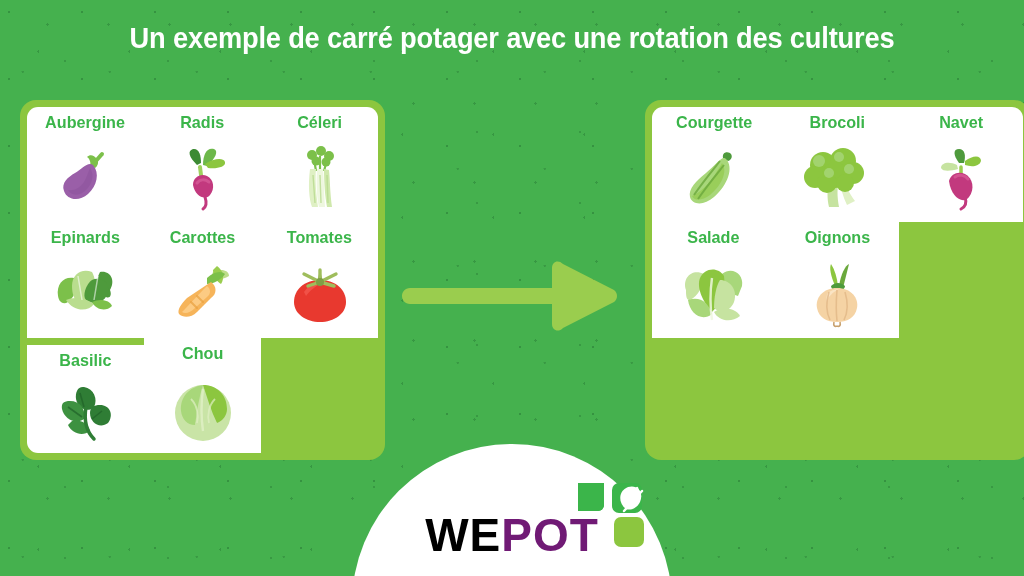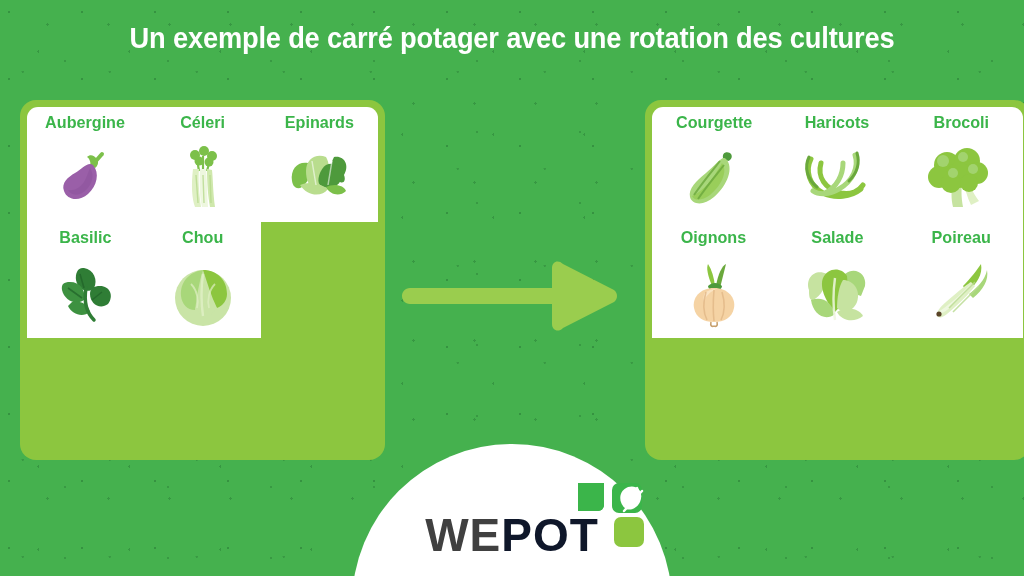--- a/index.html
+++ b/index.html
@@ -101,22 +101,22 @@
     display: flex;
     align-items: center;
     justify-content: center;
   }
   #logo-text {
     font-size: 46px;
     font-weight: 700;
     letter-spacing: 1px;
     line-height: 1;
   }
-  .logo-we  { color: #404040; }
-  .logo-pot { color: #0f172a; }
+  .logo-we  { color: #000000; }
+  .logo-pot { color: #701a75; }
   #logo-mark {
     position: absolute;
     left: 574px; top: 475px;
     width: 80px; height: 80px;
   }
 </style>
 </head>
 <body>
 
 <div id="root">
@@ -131,20 +131,34 @@
       <div class="cell-art">
         <svg width="72" height="72" viewBox="0 0 72 72">
           <path d="M47 18 C44 14 40 13 37 16 C40 18 41 22 40 25 L45 27 C48 25 49 21 47 18 Z" fill="#7cc04a"></path>
           <path d="M45 21 L52 13" stroke="#7cc04a" stroke-width="4" stroke-linecap="round"></path>
           <path d="M43 24 C50 32 47 45 38 53 C29 61 17 59 14 50 C11 42 18 36 25 32 C32 28 38 20 43 24 Z" fill="#9a5fa8"></path>
           <path d="M40 27 C45 34 42 44 35 50 C29 55 21 55 18 49 C24 50 30 47 34 41 C37 36 38 31 40 27 Z" fill="#8a4f98" opacity=".45"></path>
         </svg>
       </div>
     </div>
 
+    <div class="cell">
+      <div class="cell-label">Radis</div>
+      <div class="cell-art">
+        <svg width="72" height="72" viewBox="0 0 72 72">
+          <path d="M30 24 C22 16 20 10 26 8 C32 7 34 14 34 22 Z" fill="#3c8a33"></path>
+          <path d="M36 24 C36 13 40 6 47 8 C52 10 48 18 40 25 Z" fill="#6db84a"></path>
+          <path d="M38 23 C46 18 56 16 58 21 C59 26 50 28 41 27 Z" fill="#8cc63f"></path>
+          <path d="M33 26 L35 42" stroke="#9fd15e" stroke-width="4" stroke-linecap="round"></path>
+          <path d="M26 44 C26 36 34 32 40 35 C47 38 48 48 43 54 C38 60 28 55 26 44 Z" fill="#c2397e"></path>
+          <path d="M38 56 C40 62 39 66 36 68" stroke="#c2397e" stroke-width="3" stroke-linecap="round" fill="none"></path>
+          <path d="M30 42 C33 38 38 38 42 41" stroke="#d85f9b" stroke-width="3" stroke-linecap="round" fill="none" opacity=".7"></path>
+        </svg>
+      </div>
+    </div>
 
     <div class="cell">
       <div class="cell-label">Céleri</div>
       <div class="cell-art">
         <svg width="72" height="72" viewBox="0 0 72 72">
           <g fill="#7cc04a">
             <circle cx="28" cy="14" r="5"></circle>
               <circle cx="37" cy="10" r="5"></circle>
             <circle cx="45" cy="15" r="5"></circle>
               <circle cx="32" cy="20" r="4.5"></circle>
@@ -167,21 +181,52 @@
           <path d="M62 34 C68 24 62 14 52 16 C47 24 50 36 58 41 C62 43 64 39 62 34 Z" fill="#4e9a3c"></path>
           <path d="M24 30 C24 18 34 12 44 16 C50 26 46 40 36 46 C28 50 24 40 24 30 Z" fill="#b9dd8e"></path>
           <path d="M44 24 C52 20 62 26 60 36 C58 46 46 50 38 44 C34 40 38 28 44 24 Z" fill="#4e9a3c"></path>
           <path d="M18 44 C26 40 38 42 46 48 C40 56 26 56 18 44 Z" fill="#b9dd8e"></path>
           <path d="M44 46 C52 42 62 44 64 50 C58 56 48 54 44 46 Z" fill="#7cc04a"></path>
           <path d="M30 20 L34 44 M50 20 L46 44" stroke="#ffffff" stroke-width="1.5" opacity=".55" fill="none"></path>
         </svg>
       </div>
     </div>
 
-
+    <div class="cell">
+      <div class="cell-label">Carottes</div>
+      <div class="cell-art">
+        <svg width="72" height="72" viewBox="0 0 72 72">
+          <path d="M46 16 C54 12 62 14 62 20 C56 24 48 24 44 22 Z" fill="#bedd8a"></path>
+          <path d="M50 10 C56 14 58 22 54 28 C50 26 46 20 46 14 Z" fill="#9acd4e"></path>
+          <path d="M40 22 C46 16 54 14 58 18 C54 24 46 28 40 28 Z" fill="#7cc04a"></path>
+          <path d="M44 26 C50 30 50 38 44 42 L30 56 C24 62 16 62 12 58 C10 54 14 48 20 42 Z" fill="#f6b45a"></path>
+          <path d="M40 30 C44 33 44 38 40 41 L28 52 C23 57 18 58 15 56 C19 52 30 40 40 30 Z" fill="#fccb83"></path>
+          <path d="M30 40 L36 46 M24 46 L30 52" stroke="#e89f3f" stroke-width="2" stroke-linecap="round" fill="none" opacity=".7"></path>
+        </svg>
+      </div>
+    </div>
+
+    <div class="cell">
+      <div class="cell-label">Tomates</div>
+      <div class="cell-art">
+        <svg width="72" height="72" viewBox="0 0 72 72">
+          <path d="M36 24 C52 24 62 34 62 46 C62 58 50 66 36 66 C22 66 10 58 10 46 C10 34 20 24 36 24 Z" fill="#e8392f"></path>
+          <path d="M20 36 C24 30 30 27 36 27 C32 31 26 34 22 40 Z" fill="#f2584e" opacity=".8"></path>
+          <path d="M36 14 L33 26 L39 26 Z" fill="#8cac4e"></path>
+          <g stroke="#9fbd5c" stroke-width="3.4" stroke-linecap="round" fill="none">
+            <path d="M36 26 L20 18"></path>
+              <path d="M36 26 L24 30"></path>
+            <path d="M36 26 L52 18"></path>
+              <path d="M36 26 L50 30"></path>
+            <path d="M36 26 L36 14"></path>
+          </g>
+          <circle cx="36" cy="26" r="4" fill="#7f9e46"></circle>
+        </svg>
+      </div>
+    </div>
 
     <div class="cell">
       <div class="cell-label">Basilic</div>
       <div class="cell-art">
         <svg width="72" height="72" viewBox="0 0 72 72">
           <path d="M34 12 C44 14 48 24 44 32 C38 38 28 34 26 24 C25 17 28 11 34 12 Z" fill="#2f7d35"></path>
           <path d="M20 26 C30 26 36 34 34 44 C26 50 14 44 12 34 C11 28 14 26 20 26 Z" fill="#3d9140"></path>
           <path d="M50 30 C60 30 64 40 58 48 C50 54 40 48 40 38 C40 32 44 30 50 30 Z" fill="#2f7d35"></path>
           <path d="M22 46 C30 44 38 48 40 56 C32 62 22 58 18 50 Z" fill="#3d9140"></path>
           <path d="M36 32 C34 44 36 56 44 64" stroke="#2f7d35" stroke-width="3.5" stroke-linecap="round" fill="none"></path>
@@ -219,39 +264,20 @@
       <div class="cell-art">
         <svg width="72" height="72" viewBox="0 0 72 72">
           <path d="M52 12 C48 10 44 12 45 17 L50 20 C54 19 55 14 52 12 Z" fill="#4e9a3c"></path>
           <path d="M48 18 C56 26 50 44 36 56 C26 65 14 64 12 56 C10 48 18 40 28 32 C38 24 44 14 48 18 Z" fill="#a8d77a"></path>
           <path d="M44 22 C50 30 44 44 32 54 C24 60 16 60 14 55 C22 52 32 42 38 32 C41 27 43 24 44 22 Z" fill="#8cc63f" opacity=".55"></path>
           <path d="M42 20 C34 30 24 42 16 54 M46 24 C38 34 28 46 20 58" stroke="#6aa83c" stroke-width="2" fill="none" opacity=".8"></path>
         </svg>
       </div>
     </div>
 
-    <div class="cell">
-      <div class="cell-label">Haricots</div>
-      <div class="cell-art">
-        <svg width="80" height="72" viewBox="0 0 80 72">
-          <g fill="none" stroke="#8cc63f" stroke-width="5" stroke-linecap="round">
-            <path d="M14 18 C8 30 12 44 26 52 C38 58 54 56 64 48"></path>
-            <path d="M24 22 C20 36 28 48 44 52 C54 54 62 50 66 44"></path>
-          </g>
-          <g fill="none" stroke="#a8d77a" stroke-width="5" stroke-linecap="round">
-            <path d="M58 14 C62 26 56 40 42 48 C32 54 22 54 16 50"></path>
-            <path d="M46 22 C46 34 40 46 28 52"></path>
-          </g>
-          <g fill="none" stroke="#6aa83c" stroke-width="3" stroke-linecap="round">
-            <path d="M12 16 C7 26 10 38 20 46"></path>
-            <path d="M60 12 C63 22 60 32 52 40"></path>
-          </g>
-        </svg>
-      </div>
-    </div>
 
 
     <div class="cell">
       <div class="cell-label">Brocoli</div>
       <div class="cell-art">
         <svg width="76" height="72" viewBox="0 0 76 72">
           <path d="M30 38 C28 50 28 58 30 66 L40 66 C38 56 38 46 40 38 Z" fill="#c6e3a0"></path>
           <path d="M40 38 C42 48 44 56 48 64 L56 60 C50 52 46 44 46 38 Z" fill="#dff0c4"></path>
           <g fill="#8cc63f">
             <circle cx="24" cy="24" r="13"></circle>
@@ -265,69 +291,70 @@
           <g fill="#a8d77a" opacity=".8">
             <circle cx="20" cy="20" r="6"></circle>
             <circle cx="40" cy="16" r="5"></circle>
             <circle cx="50" cy="28" r="5"></circle>
             <circle cx="30" cy="32" r="5"></circle>
           </g>
         </svg>
       </div>
     </div>
 
-
+    <div class="cell">
+      <div class="cell-label">Navet</div>
+      <div class="cell-art">
+        <svg width="72" height="72" viewBox="0 0 72 72">
+          <path d="M34 22 C28 14 28 8 34 8 C40 8 41 15 39 22 Z" fill="#4e9a3c"></path>
+          <path d="M40 20 C48 14 56 14 56 20 C54 26 46 26 40 24 Z" fill="#8cc63f"></path>
+          <path d="M32 24 C24 20 16 22 16 27 C18 31 26 30 33 28 Z" fill="#c6e3a0"></path>
+          <path d="M36 26 L36 38" stroke="#9acd4e" stroke-width="3.5" stroke-linecap="round"></path>
+          <path d="M24 40 C26 32 34 30 40 33 C48 37 50 48 44 56 C38 64 26 56 24 40 Z" fill="#c2397e"></path>
+          <path d="M30 36 C34 33 40 34 43 38" stroke="#da5e99" stroke-width="3" stroke-linecap="round" fill="none" opacity=".7"></path>
+          <path d="M40 56 C42 62 40 66 36 68" stroke="#c2397e" stroke-width="3" stroke-linecap="round" fill="none"></path>
+        </svg>
+      </div>
+    </div>
+
+
+    <div class="cell">
+      <div class="cell-label">Salade</div>
+      <div class="cell-art">
+        <svg width="80" height="72" viewBox="0 0 80 72">
+          <path d="M12 34 C8 22 18 12 30 18 C30 30 24 40 16 44 C12 45 12 38 12 34 Z" fill="#c6e3a0"></path>
+          <path d="M68 30 C70 18 58 10 48 18 C48 30 56 38 64 40 Z" fill="#a8d77a"></path>
+          <path d="M26 22 C30 12 44 10 50 20 C52 32 46 48 38 56 C30 48 22 32 26 22 Z" fill="#8cc63f"></path>
+          <path d="M46 24 C56 24 64 34 60 46 C56 56 46 58 40 52 C40 42 42 30 46 24 Z" fill="#c6e3a0"></path>
+          <path d="M14 44 C26 40 34 46 38 58 C28 66 16 58 14 44 Z" fill="#a8d77a"></path>
+          <path d="M40 56 C48 50 62 52 66 60 C56 68 44 64 40 56 Z" fill="#c6e3a0"></path>
+          <path d="M38 22 C36 36 36 50 38 64" stroke="#eef7df" stroke-width="2.4" fill="none" opacity=".85"></path>
+        </svg>
+      </div>
+    </div>
 
     <div class="cell">
       <div class="cell-label">Oignons</div>
       <div class="cell-art">
         <svg width="72" height="72" viewBox="0 0 72 72">
           <path d="M38 30 C40 18 44 10 48 8 C46 16 44 24 42 32 Z" fill="#6aa83c"></path>
           <path d="M34 30 C30 20 28 12 30 8 C34 14 36 22 37 30 Z" fill="#8cc63f"></path>
           <path d="M30 30 C34 26 40 26 44 30 C44 36 30 36 30 30 Z" fill="#4e9a3c"></path>
           <path d="M36 32 C50 32 58 42 56 52 C54 62 46 66 36 66 C26 66 18 62 16 52 C14 42 22 32 36 32 Z" fill="#f5d3a4"></path>
           <path d="M26 38 C30 34 34 33 38 33 C32 36 28 40 25 46 Z" fill="#fbe6c8" opacity=".9"></path>
           <g stroke="#e2b887" stroke-width="1.6" fill="none" opacity=".8">
             <path d="M28 36 C25 46 25 56 29 64"></path>
             <path d="M36 34 C35 46 35 56 36 65"></path>
             <path d="M44 36 C47 46 47 56 43 64"></path>
           </g>
           <path d="M33 66 C32 70 34 71 36 70 M39 66 C40 70 38 71 36 70" stroke="#c8a06d" stroke-width="1.6" fill="none"></path>
         </svg>
       </div>
     </div>
 
-    <div class="cell">
-      <div class="cell-label">Salade</div>
-      <div class="cell-art">
-        <svg width="80" height="72" viewBox="0 0 80 72">
-          <path d="M12 34 C8 22 18 12 30 18 C30 30 24 40 16 44 C12 45 12 38 12 34 Z" fill="#c6e3a0"></path>
-          <path d="M68 30 C70 18 58 10 48 18 C48 30 56 38 64 40 Z" fill="#a8d77a"></path>
-          <path d="M26 22 C30 12 44 10 50 20 C52 32 46 48 38 56 C30 48 22 32 26 22 Z" fill="#8cc63f"></path>
-          <path d="M46 24 C56 24 64 34 60 46 C56 56 46 58 40 52 C40 42 42 30 46 24 Z" fill="#c6e3a0"></path>
-          <path d="M14 44 C26 40 34 46 38 58 C28 66 16 58 14 44 Z" fill="#a8d77a"></path>
-          <path d="M40 56 C48 50 62 52 66 60 C56 68 44 64 40 56 Z" fill="#c6e3a0"></path>
-          <path d="M38 22 C36 36 36 50 38 64" stroke="#eef7df" stroke-width="2.4" fill="none" opacity=".85"></path>
-        </svg>
-      </div>
-    </div>
-
-    <div class="cell">
-      <div class="cell-label">Poireau</div>
-      <div class="cell-art">
-        <svg width="72" height="72" viewBox="0 0 72 72">
-          <path d="M56 8 C58 18 52 28 42 36 L38 30 C46 22 52 14 56 8 Z" fill="#8cc63f"></path>
-          <path d="M62 14 C60 24 52 32 44 38 L48 42 C58 34 64 24 62 14 Z" fill="#a8d77a"></path>
-          <path d="M50 30 C44 38 34 48 22 58 C16 63 12 62 12 58 C12 54 18 48 28 40 C36 33 44 27 46 26 Z" fill="#dff0c4"></path>
-          <path d="M48 28 C42 36 32 46 22 54 C17 58 14 58 13 56 C20 52 32 42 42 32 C45 29 47 28 48 28 Z" fill="#eef7df"></path>
-          <path d="M50 26 C44 32 34 42 24 52 M54 30 C48 36 38 46 28 56" stroke="#b6d98d" stroke-width="1.6" fill="none" opacity=".8"></path>
-          <circle cx="14" cy="58" r="2.6" fill="#5a4428"></circle>
-        </svg>
-      </div>
-    </div>
   </div>
 
   <div id="logo-circle"></div>
 
   <div id="logo">
     <div id="logo-text">
       <span class="logo-we">WE</span><span class="logo-pot">POT</span>
     </div>
   </div>
 

